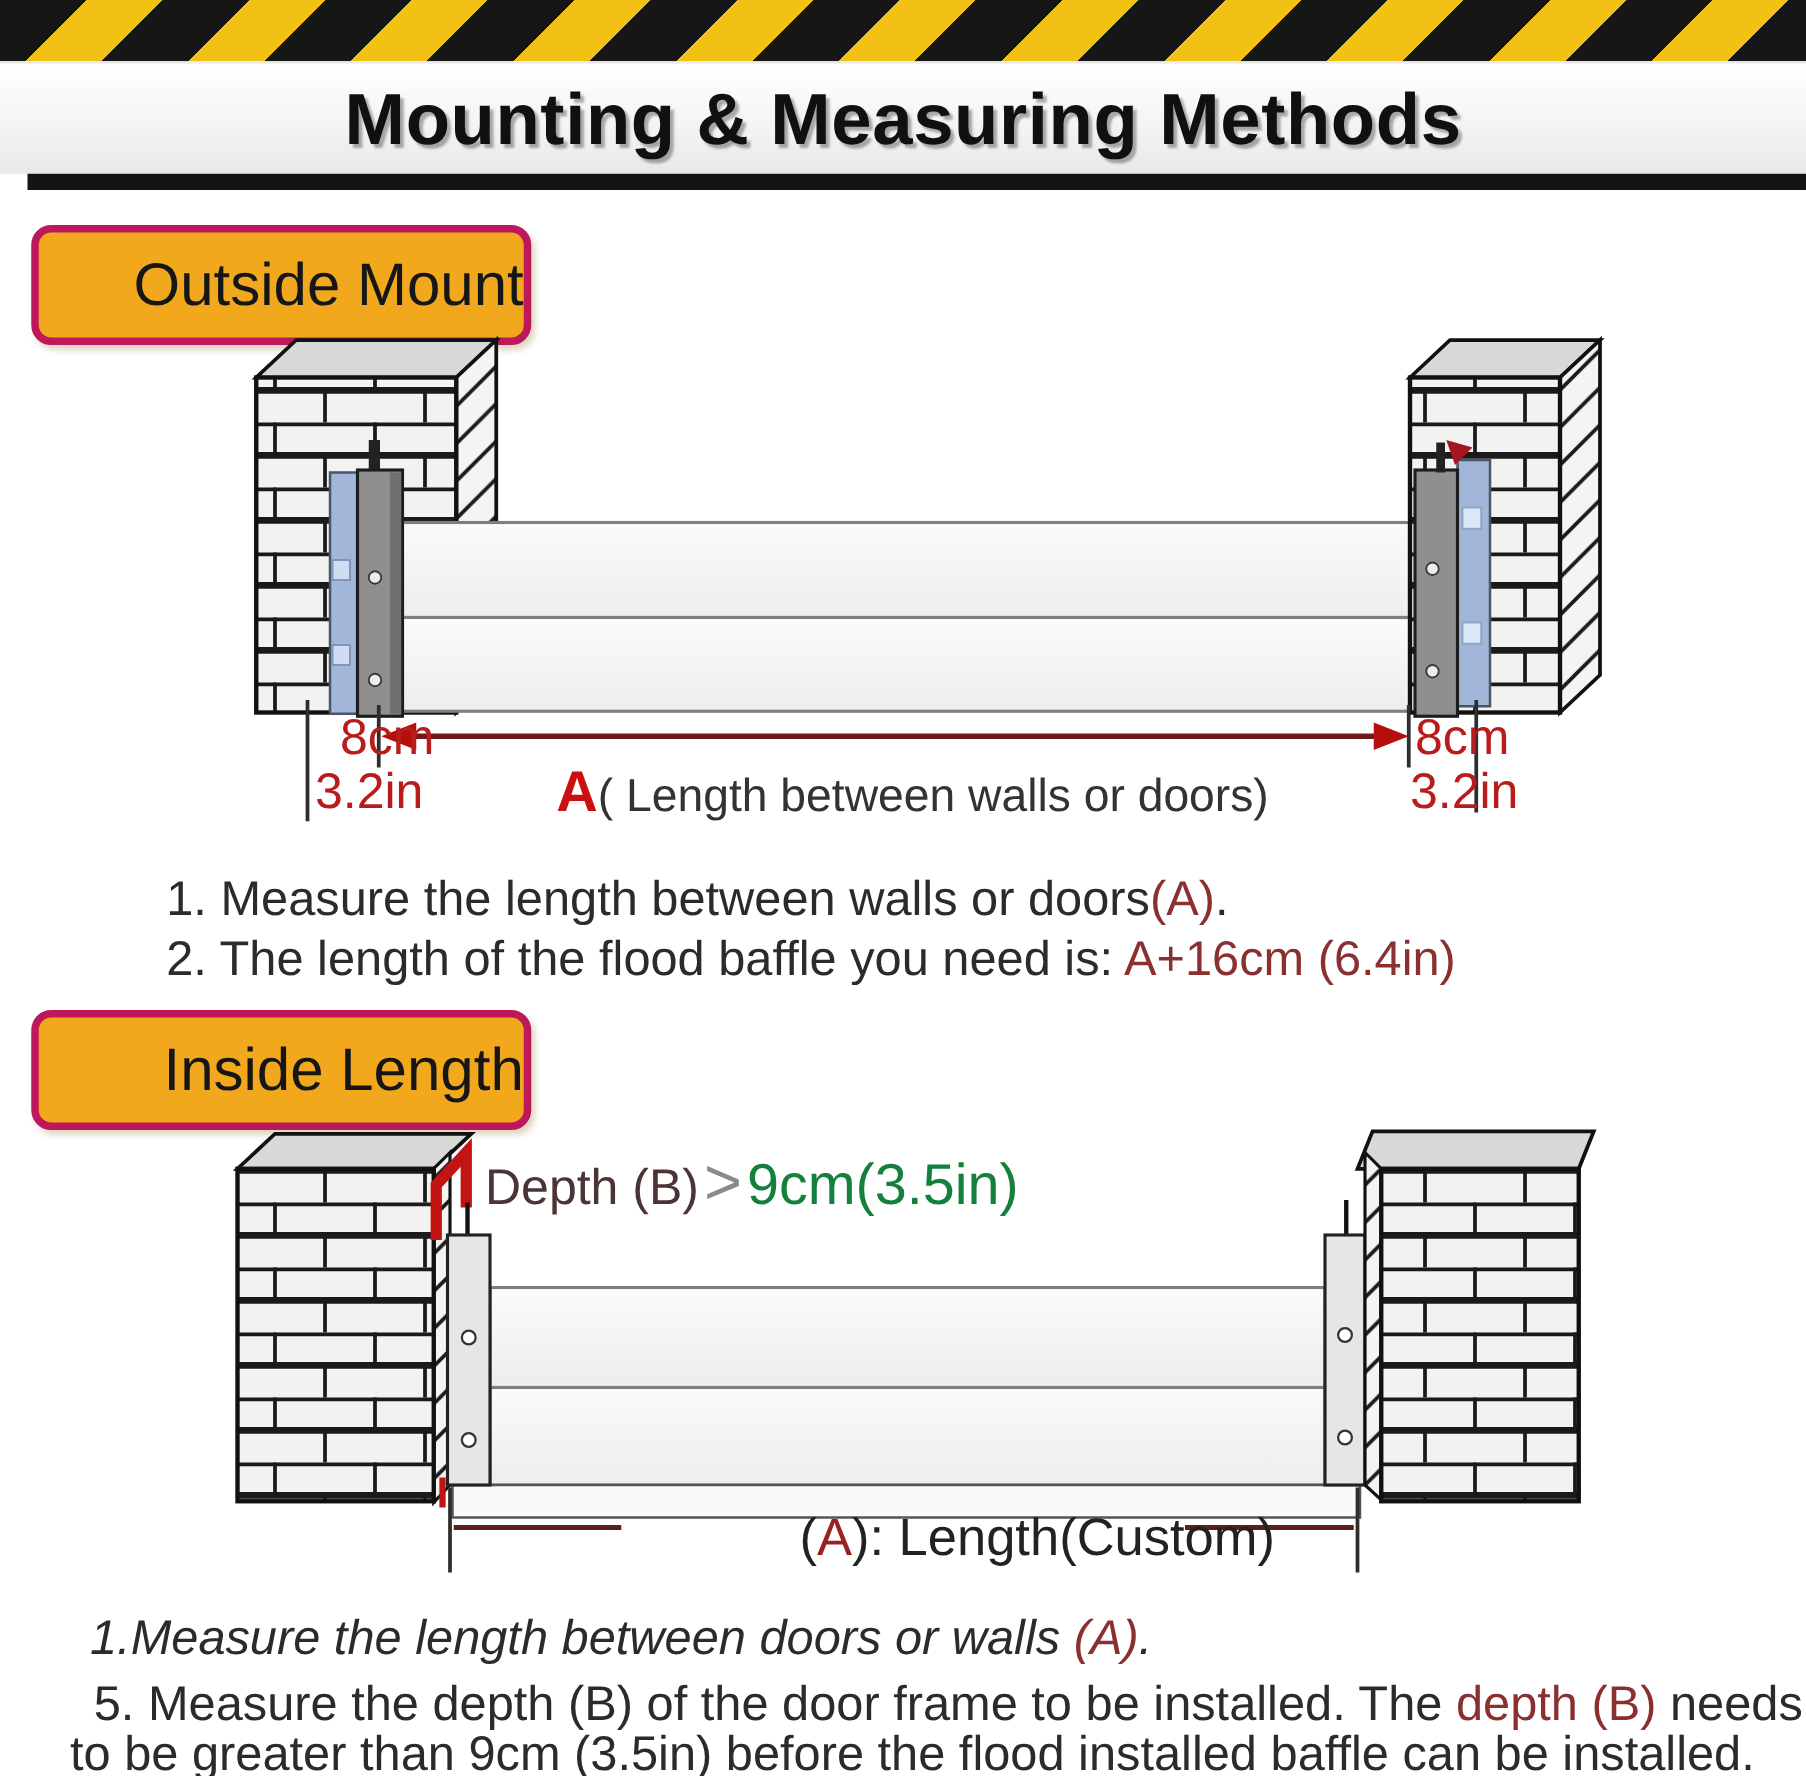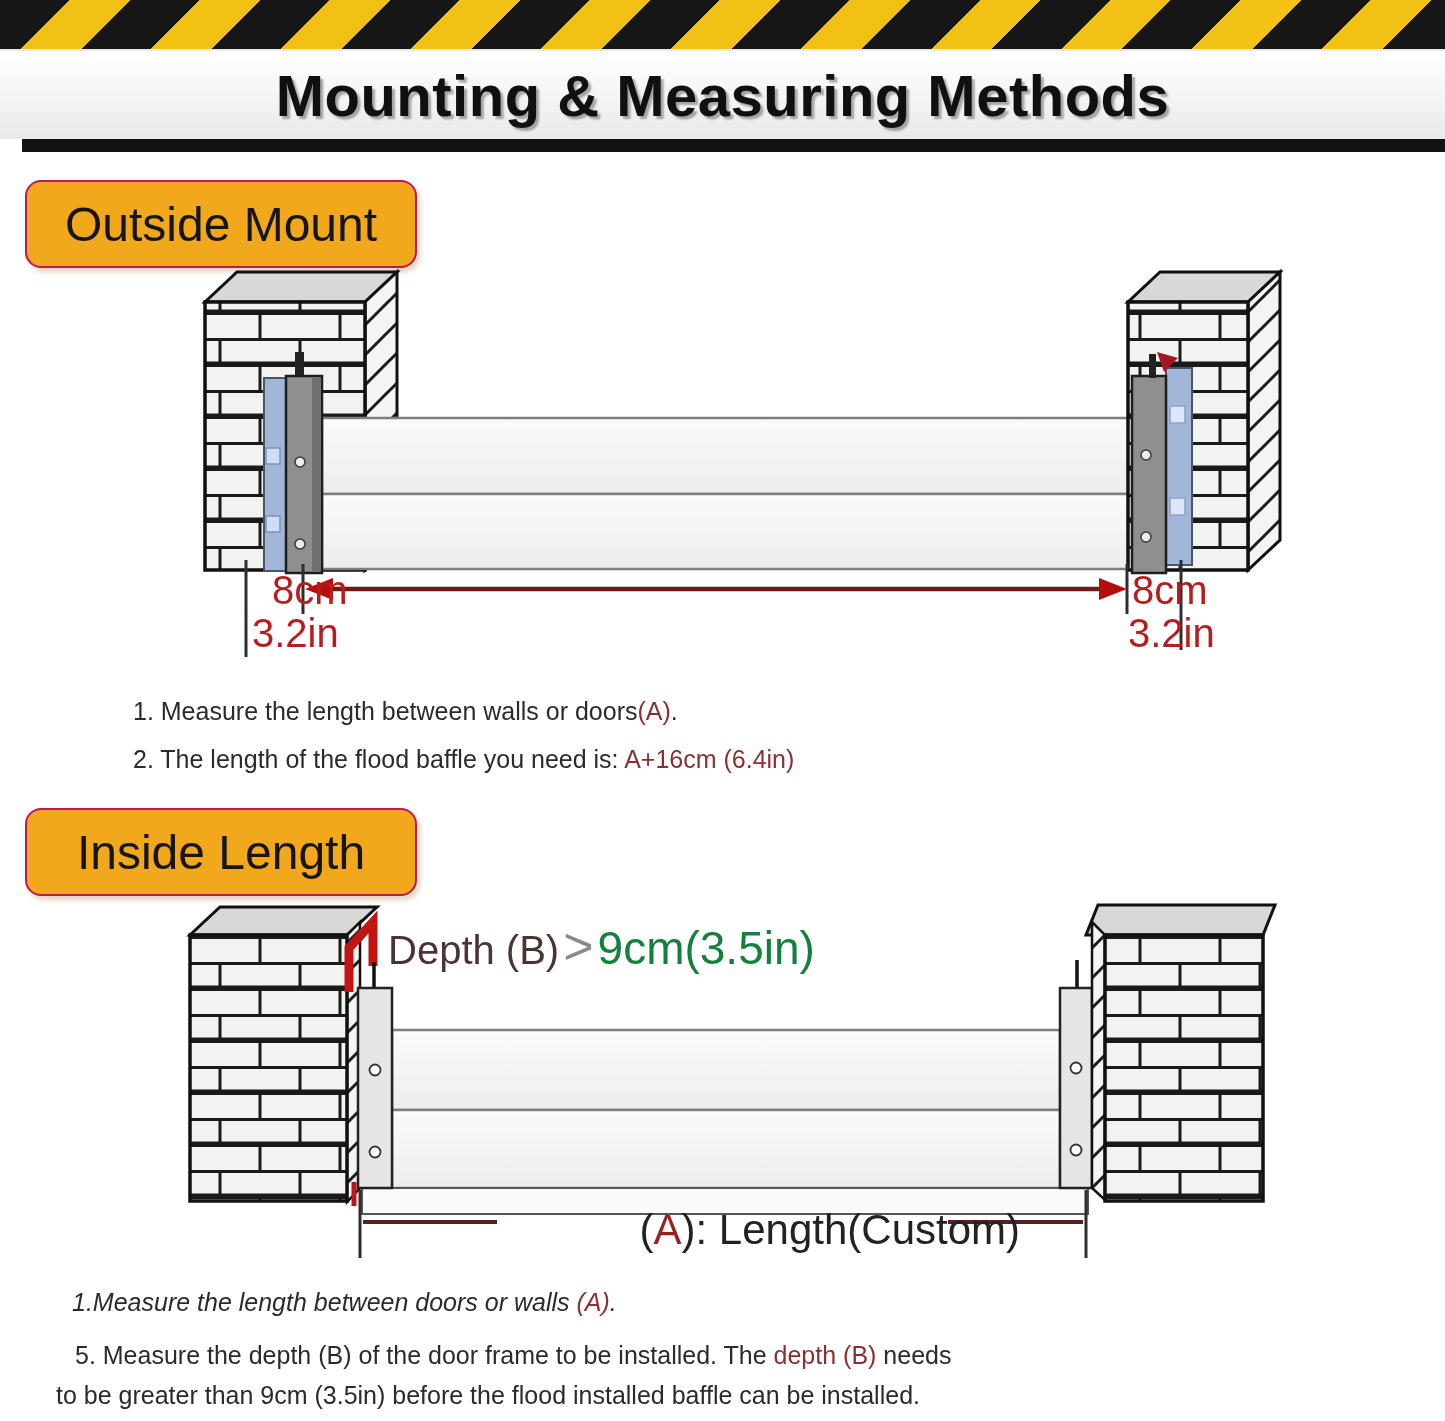--- a/index.html
+++ b/index.html
@@ -23,22 +23,22 @@
   .page-title {
     font-size:58px; font-weight:bold; color:#101010; letter-spacing:0.5px;
     text-shadow:3px 3px 2px rgba(70,70,70,0.45);
     white-space:nowrap;
   }
   .title-bar { left:22px; top:139px; width:1423px; height:13px; background:#131313; }
 
   
   .badge {
     left:25px; width:388px; height:84px; background:#F2A81D;
-    border:2px solid #be185d; border-radius:16px;
-    display:flex; align-items:center; justify-content:center;
+    border:6px solid #be185d; border-radius:16px;
+    display:flex; align-items:center; justify-content:flex-end;
     box-shadow:3px 4px 5px rgba(130,90,0,0.25);
   }
   .badge span { font-size:48px; color:#161616; white-space:nowrap; }
   .badge-outside { top:180px; }
   .badge-inside  { top:808px; }
 
   
   .dim { font-size:40px; color:#b91c1c; white-space:nowrap; line-height:1; }
   .arrow-label {
     left:360px; top:606px; width:740px; text-align:center; white-space:nowrap;
@@ -49,21 +49,21 @@
   .depth-label { left:388px; top:916px; display:flex; align-items:baseline; white-space:nowrap; }
   .depth-label .d1 { font-size:40px; color:#4D3434; }
   .depth-label .d2 { font-size:52px; color:#8a8a8a; padding:0 4px; }
   .depth-label .d3 { font-size:46px; color:#15803d; }
 
   .len-label { left:430px; top:1206px; width:590px; text-align:right; white-space:nowrap;
                font-size:42px; color:#222; }
   .len-label .redA { color:#9B2020; }
 
   
-  .step { font-size:25px; color:#2B2B2B; white-space:nowrap; line-height:1.18; }
+  .step { font-size:39px; color:#2B2B2B; white-space:nowrap; line-height:1.18; }
   .maroon { color:#8B3030; }
 
   .step-o1 { left:133px; top:697px; }
   .step-o2 { left:133px; top:745px; }
   .step-i1 { left:72px;  top:1288px;font-style:italic; }
   .step-i2a{ left:75px;  top:1341px; }
   .step-i2b{ left:56px;  top:1381px; }
 </style>
 </head>
 <body>
@@ -201,20 +201,23 @@
         <line x1="948" y1="1222" x2="1083" y2="1222" stroke="#5A1F1F" stroke-width="4"></line>
       </g>
     </g>
   </svg>
 
   <div class="abs dim" style="left:272px;top:570px">8cm</div>
   <div class="abs dim" style="left:252px;top:613px">3.2in</div>
   <div class="abs dim" style="left:1132px;top:570px">8cm</div>
   <div class="abs dim" style="left:1128px;top:613px">3.2in</div>
 
+  <div class="abs arrow-label">
+    <span class="bigA">A</span><span>( Length between walls or doors)</span>
+  </div>
 
   <div class="abs step step-o1">
     <span>1. Measure the length between walls or doors</span><span class="maroon">(A)</span><span>.</span>
   </div>
   <div class="abs step step-o2">
     <span>2. The length of the flood baffle you need is: </span><span class="maroon">A+16cm (6.4in)</span>
   </div>
 
   <div class="abs depth-label">
     <span class="d1">Depth (B) </span>

